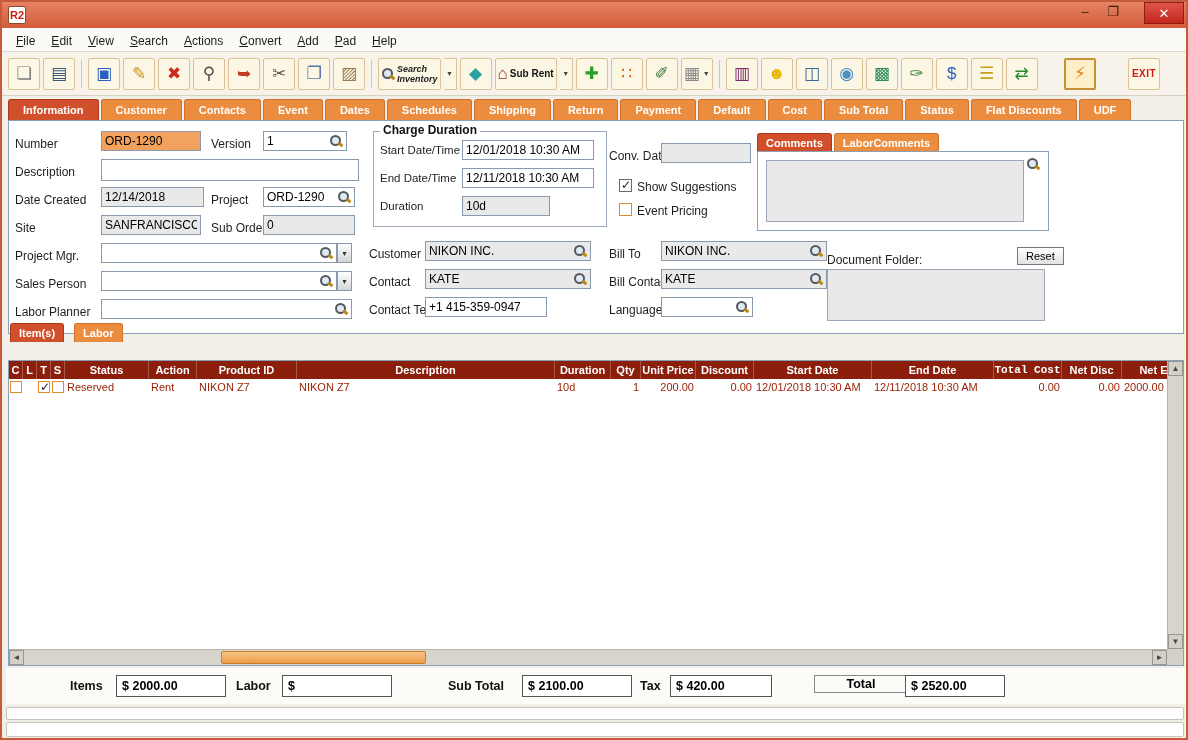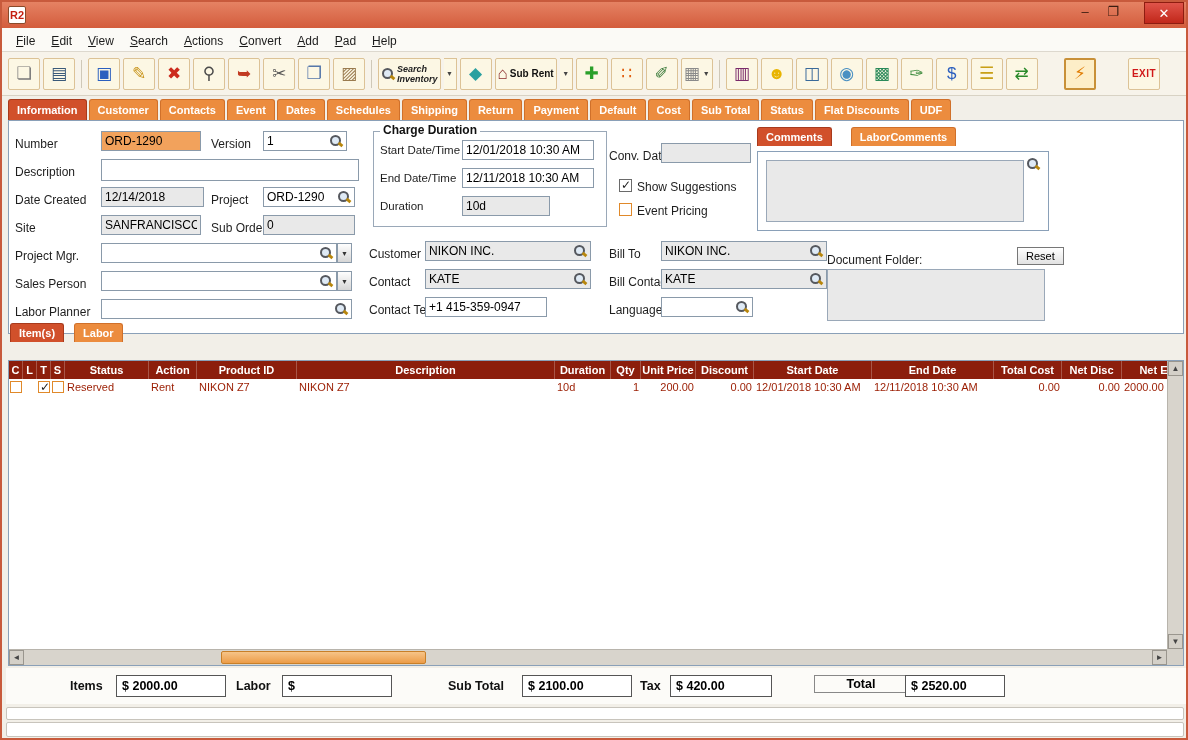--- a/index.html
+++ b/index.html
@@ -33,21 +33,21 @@
   .tb-mini-dd{font-size:7px;color:#444;margin-left:1px}
   .tb-2line{display:flex;flex-direction:column;font-size:9px;font-style:italic;line-height:10px;color:#222;font-weight:bold}
   .tb-srlbl{font-size:10px;color:#111}
   .tb-exit{color:#d01818;font-weight:bold;font-size:10px;letter-spacing:.5px;border:1px solid #dcc296;margin-right:20px}
   .tb-mag{width:14px;height:14px;position:relative;display:inline-block}
   .tb-mag::before{content:"";position:absolute;left:1px;top:1px;width:7px;height:7px;border:2px solid #55585e;border-radius:50%;background:#dfeaf5}
   .tb-mag::after{content:"";position:absolute;left:9px;top:9px;width:5px;height:3px;background:#b8860b;transform:rotate(40deg)}
 
   
   .tabstrip{position:absolute;left:6px;top:96px;right:6px;height:22px;display:flex;align-items:flex-end;gap:2px}
-  .tab{background:#ec8c3e;color:#fff;font-size:11px;font-weight:bold;padding:4px 8px 4px;border-radius:3px 3px 0 0;border:1px solid #d0702a;border-bottom:none;white-space:nowrap;cursor:default}
+  .tab{background:#ec8c3e;color:#fff;font-size:11px;font-weight:bold;padding:4px 14px 4px;border-radius:3px 3px 0 0;border:1px solid #d0702a;border-bottom:none;white-space:nowrap;cursor:default}
   .tab.active{background:#d1502b;border-color:#a83a1c}
   .subtab{background:#ec8c3e;color:#fff;font-size:11px;font-weight:bold;padding:3px 8px;border-radius:3px 3px 0 0;border:1px solid #d0702a;border-bottom:none;white-space:nowrap;cursor:default}
   .subtab.active{background:#d1502b;border-color:#a83a1c}
 
   
   .info-panel{position:absolute;left:6px;top:118px;width:1176px;height:214px;background:#fff;border:1px solid #8aa0b8}
   .lbl{position:absolute;font-size:12px;color:#1e1e1e;white-space:nowrap}
   .field{position:absolute;height:20px;border:1px solid #8a9aaa;background:#fff;display:flex;align-items:center;padding:0 3px;font-size:12px;overflow:hidden;white-space:nowrap}
   .field .fv{flex:1;overflow:hidden}
   .field.ro{background:#e9e9e9}
@@ -346,21 +346,21 @@
     <div class="field" style="left:416px;top:176px;width:122px">
         <span class="fv">+1 415-359-0947</span>
       </div>
 
     <span class="lbl" style="left:600px;top:182px">Language</span>
     <div class="field" style="left:652px;top:176px;width:92px">
         <span class="fv"></span>
         <span class="mag"></span>
       </div>
 
-    <div style="position:absolute;left:748px;top:6px;display:flex;gap:19px;align-items:flex-end">
+    <div style="position:absolute;left:748px;top:12px;display:flex;gap:2px;align-items:flex-end">
         <div class="subtab active">Comments</div>
         <div class="subtab">LaborComments</div>
       </div>
     <div class="comments-box" style="left:748px;top:30px;width:292px;height:80px">
       <div class="gray-area" style="left:8px;top:8px;width:258px;height:62px"><span></span></div>
       <span class="mag" style="position:absolute;right:8px;top:6px"></span>
     </div>
 
     <span class="lbl" style="left:818px;top:132px">Document Folder:</span>
     <div class="reset-btn" style="left:1008px;top:126px">Reset</div>
@@ -381,21 +381,21 @@
         <div class="th" style="width: 84px;">Status</div>
         <div class="th" style="width: 48px;">Action</div>
         <div class="th" style="width: 100px;">Product ID</div>
         <div class="th" style="width: 258px;">Description</div>
         <div class="th" style="width: 56px;">Duration</div>
         <div class="th" style="width: 30px;">Qty</div>
         <div class="th" style="width: 55px;">Unit Price</div>
         <div class="th" style="width: 58px;">Discount</div>
         <div class="th" style="width: 118px;">Start Date</div>
         <div class="th" style="width: 122px;">End Date</div>
-        <div class="th" style="width: 68px;">Total Cost</div>
+        <div class="th" style="width: 68px; font-family: Liberation Mono, monospace;">Total Cost</div>
         <div class="th" style="width: 60px;">Net Disc</div>
         <div class="th" style="width: 70px;">Net Ea</div>
       </div>
     <div class="tbody">
         <div class="trow">
           <div class="tdc" style="width: 14px;">
             <span class="cb orangeb"></span>
           </div>
           <div class="tdc" style="width: 14px;"></div>
           <div class="tdc" style="width: 14px;">

